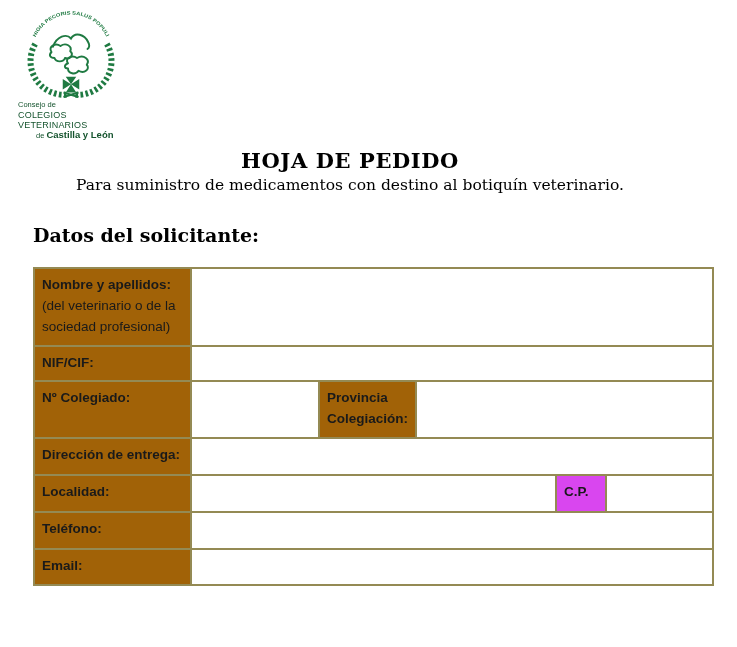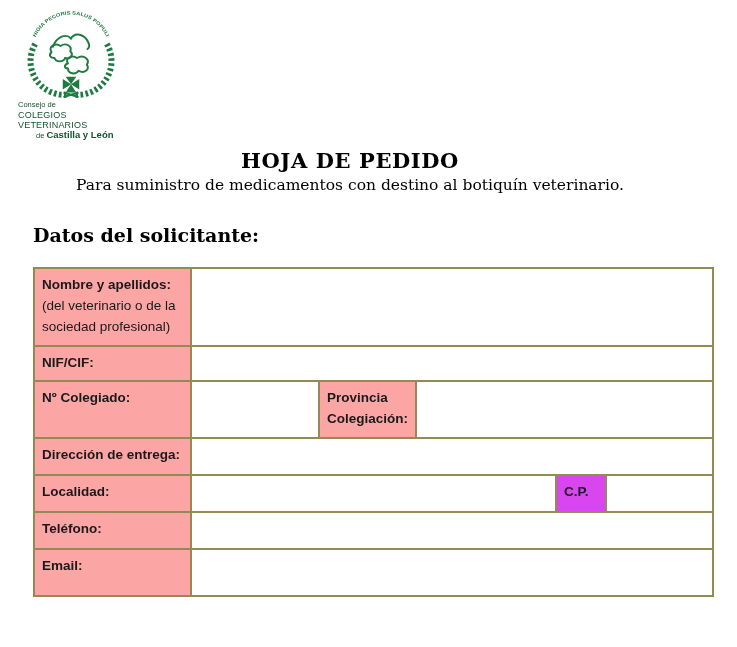--- a/index.html
+++ b/index.html
@@ -54,37 +54,37 @@
     table-layout: fixed;
   }
   .form-table td {
     border: 2px solid #948A54;
     vertical-align: top;
     padding: 5px 7px;
     font-size: 13.5px;
     line-height: 21px;
   }
   .form-table td.lbl {
-    background: #fca5a5;
+    background: #a16207;
     font-weight: bold;
   }
   .form-table td.lbl .sublabel { font-weight: normal; display: block; }
   .form-table td.lbl-white {
     background: #d946ef;
     font-weight: bold;
   }
   .form-table td.val { background: #ffffff; }
   tr.r1 { height: 78px; }
   tr.r2 { height: 35px; }
   tr.r3 { height: 57px; }
   tr.r4 { height: 37px; }
   tr.r5 { height: 37px; }
   tr.r6 { height: 36px; }
   tr.r7 { height: 37px; }
-  tr.r8 { height: 47px; }
+  tr.r8 { height: 36px; }
 </style>
 </head>
 <body>
 
 <div class="page">
 
   <div class="logo">
     <svg width="106" height="96" viewBox="0 0 120 128">
       <defs>
         <path id="mottoArc" d="M 12,46 A 52 52 0 0 1 108,46" fill="none"></path>

